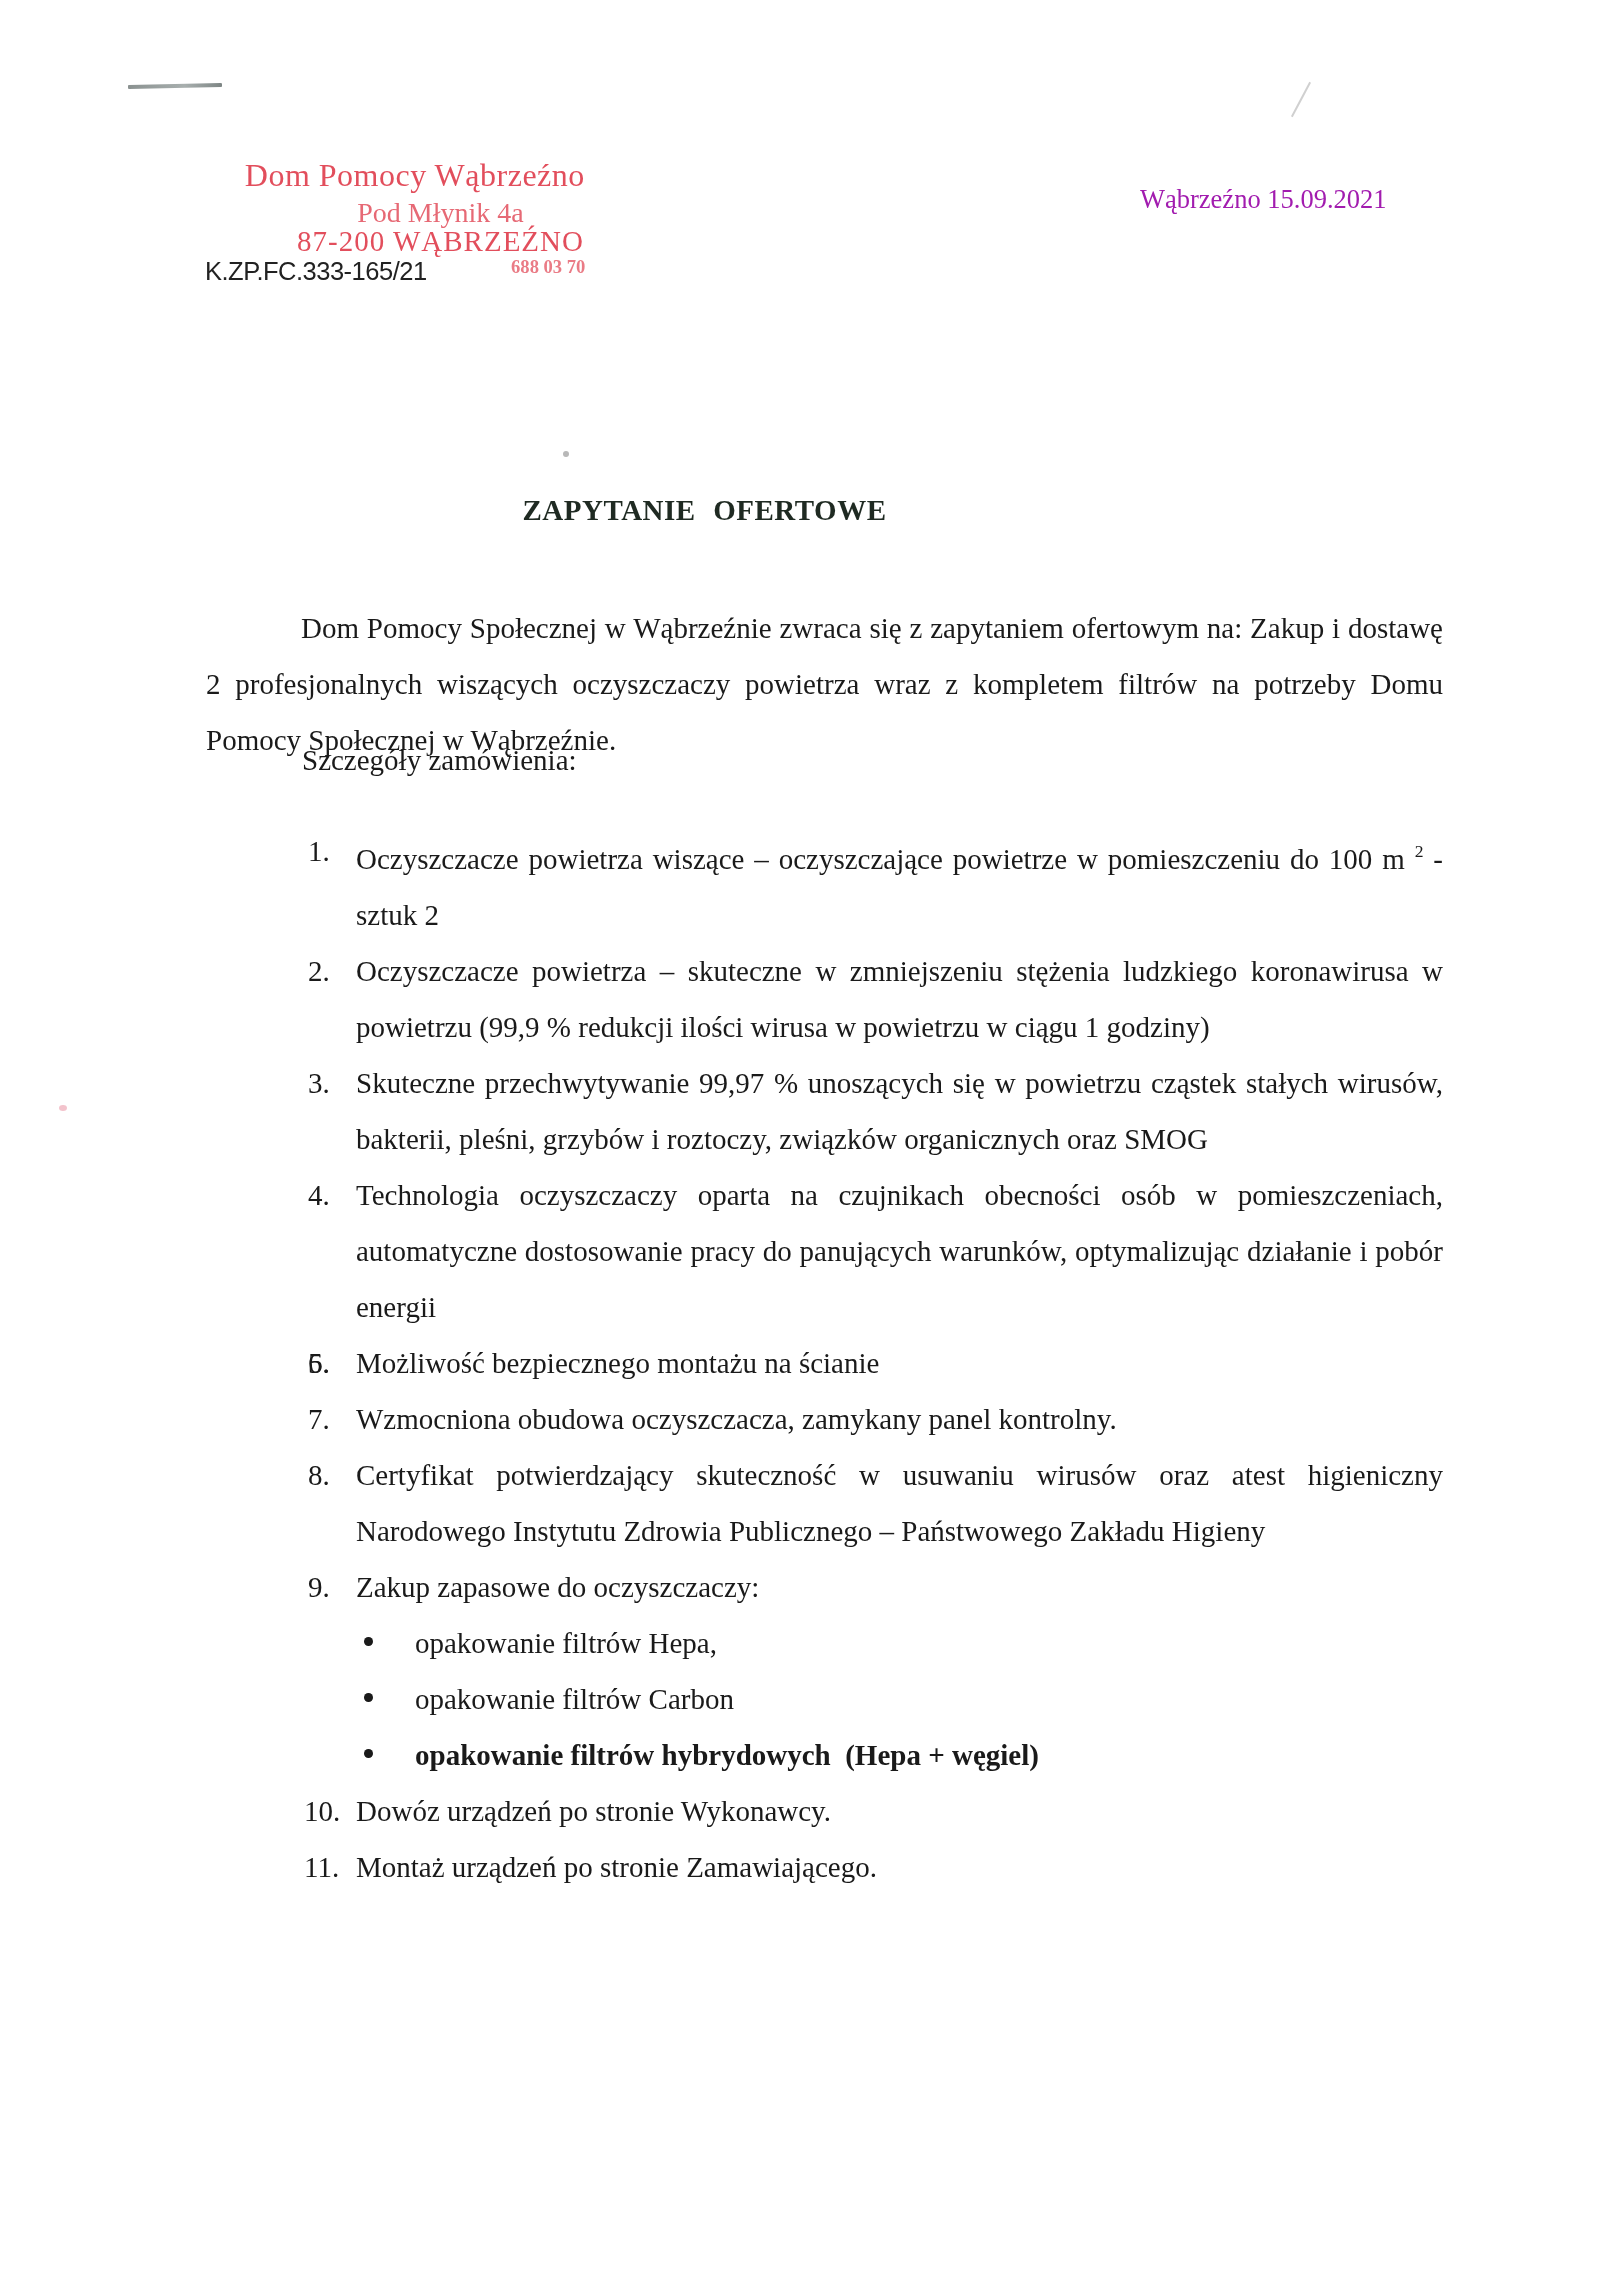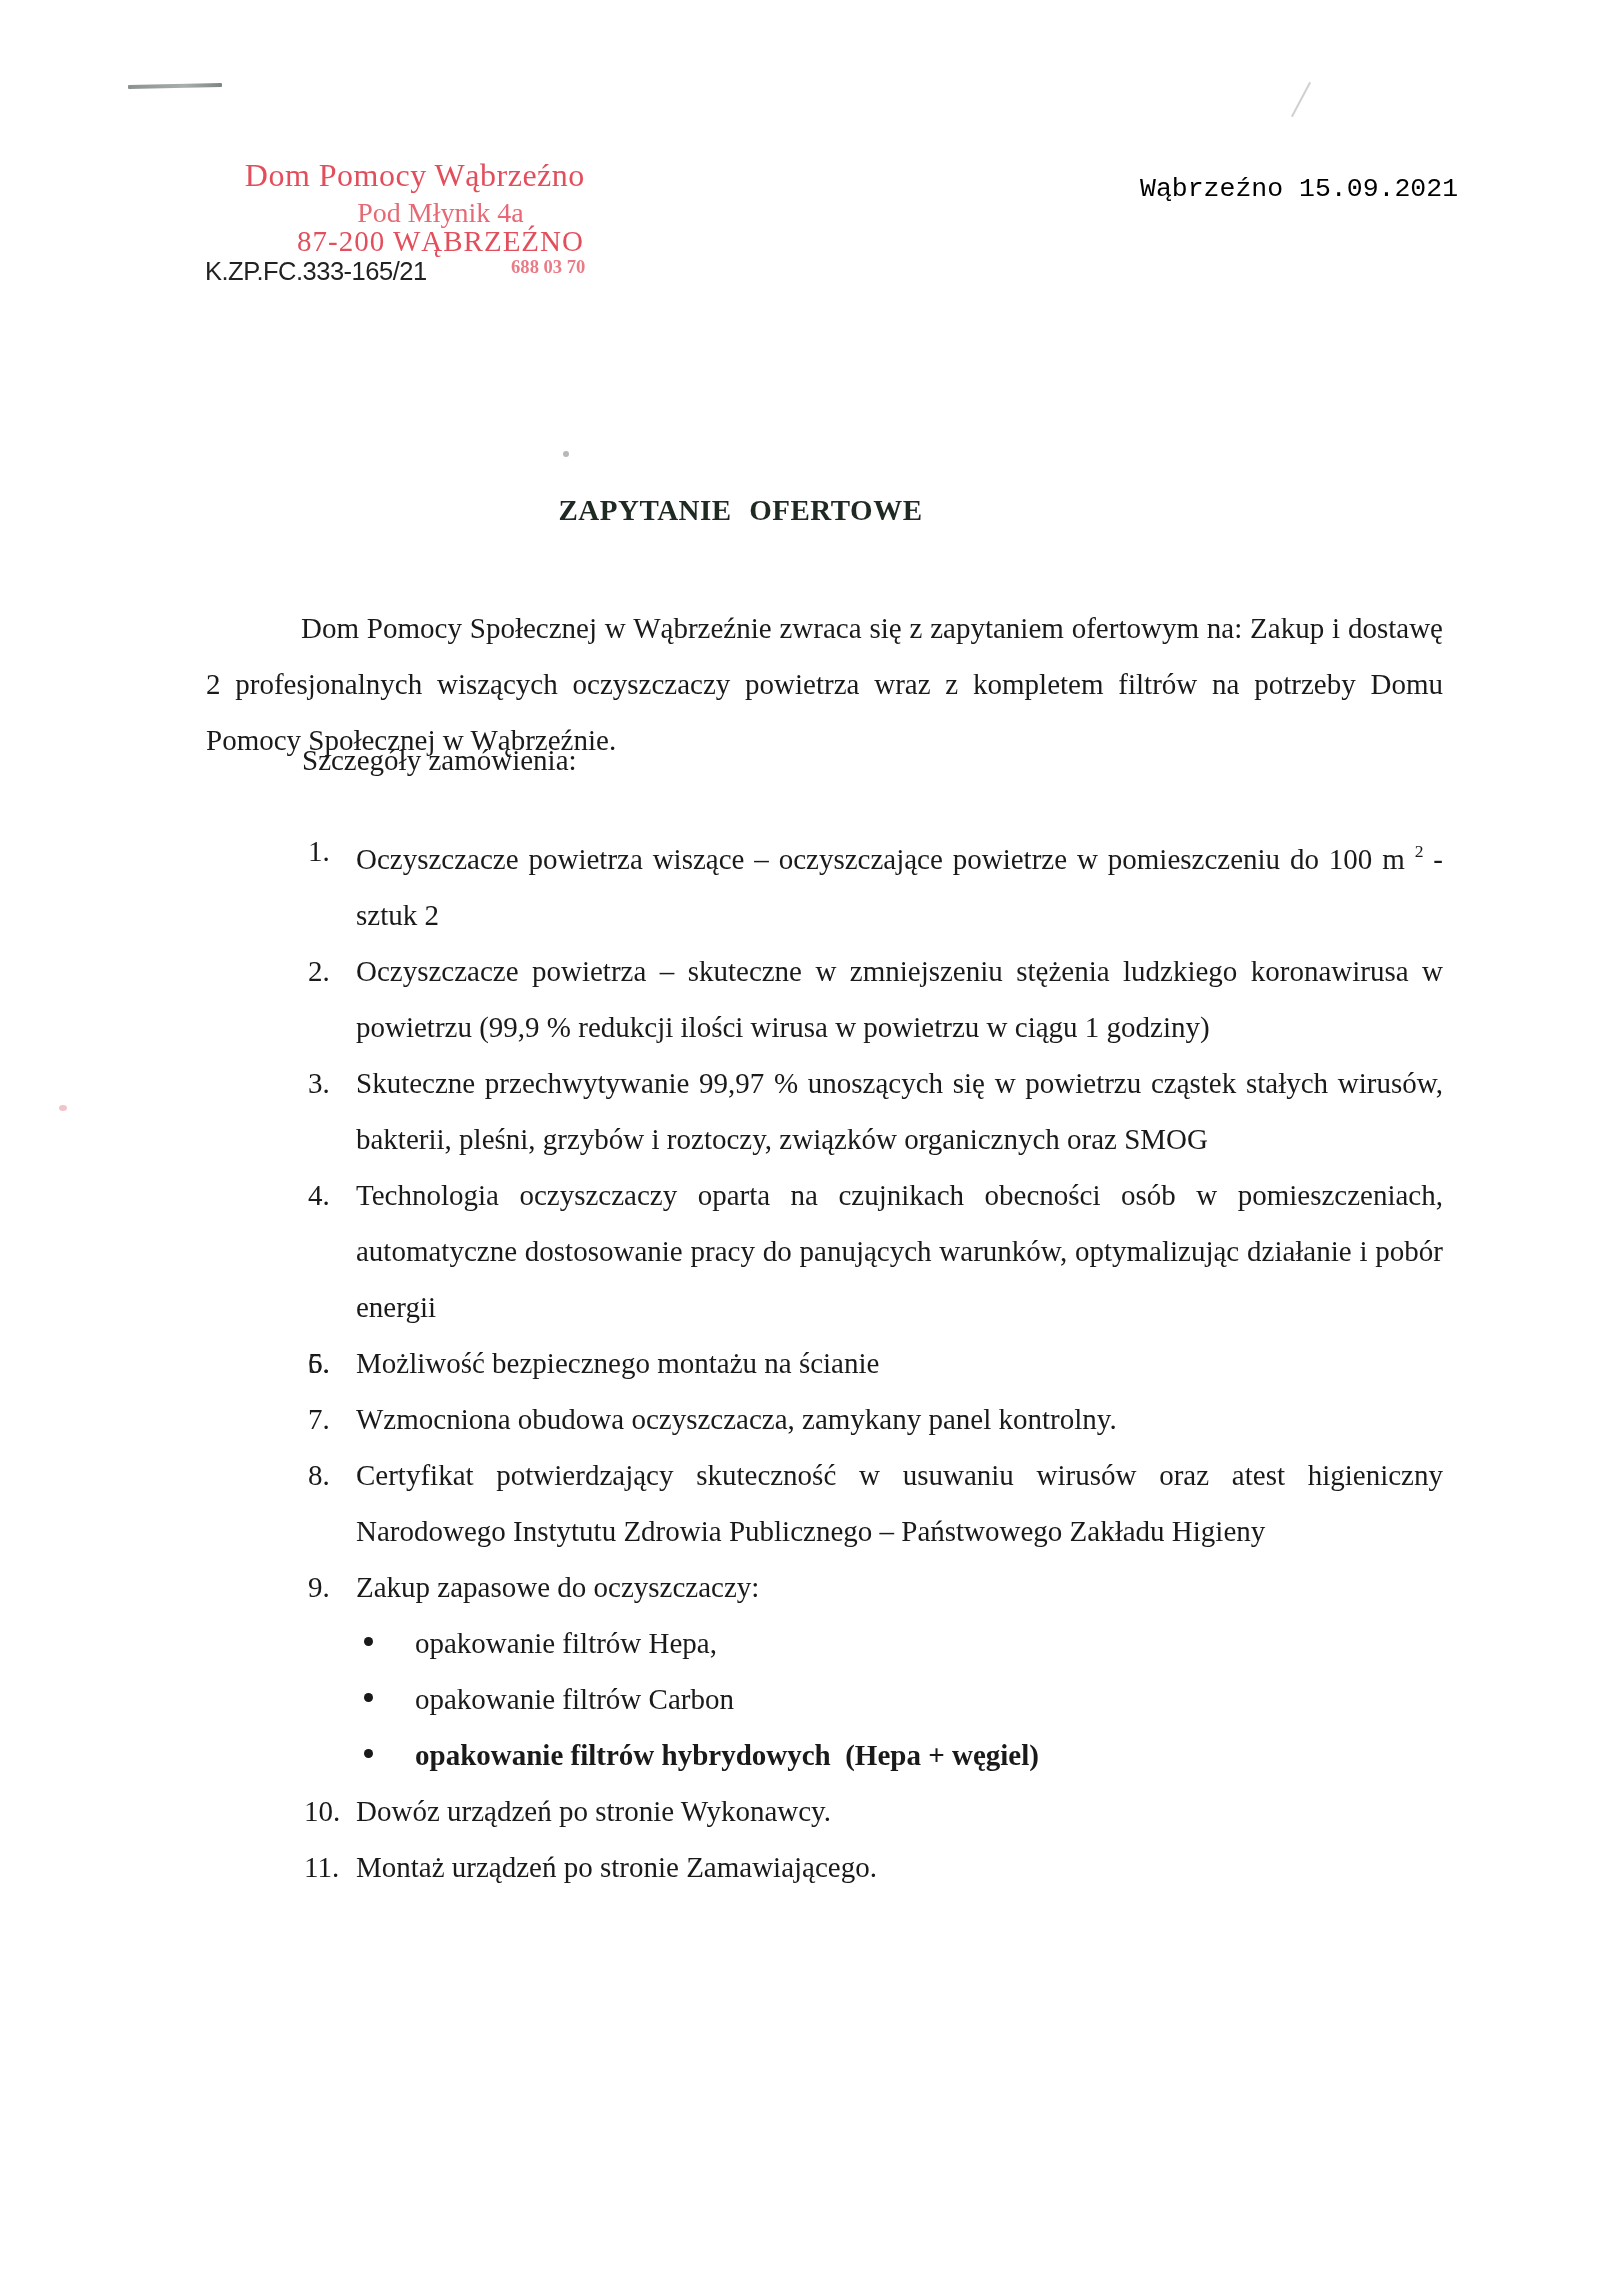--- a/index.html
+++ b/index.html
@@ -72,39 +72,38 @@
     .ref-number {
       position: absolute;
       left: 205px; top: 257px;
       font-family: "Liberation Sans", "DejaVu Sans", sans-serif;
       font-size: 25.5px;
       color: #222;
       letter-spacing: -0.5px;
     }
     .date-line {
       position: absolute;
-      left: 1140px; top: 174px;
-      font-family: Liberation Mono, monospace;
+      left: 1140px; top: 184px;
+      font-family: Liberation Serif, serif;
       font-size: 26.5px;
-      color: #000000;
+      color: #a21caf;
     }
 
     .title {
       position: absolute;
       left: 0; width: 1348px;
       top: 494px;
       text-align: center;
       font-weight: bold;
       font-size: 29px;
       letter-spacing: 0.5px;
       color: #1f2a22;
       word-spacing: 9.8px;
       padding-left: 61px;
       box-sizing: border-box;
-      margin-left: 36px;
     }
 
     .intro {
       position: absolute;
       left: 206px; top: 600px;
       width: 1237px;
       font-size: 29px;
       line-height: 56px;
       text-align: justify;
       text-indent: 95px;

